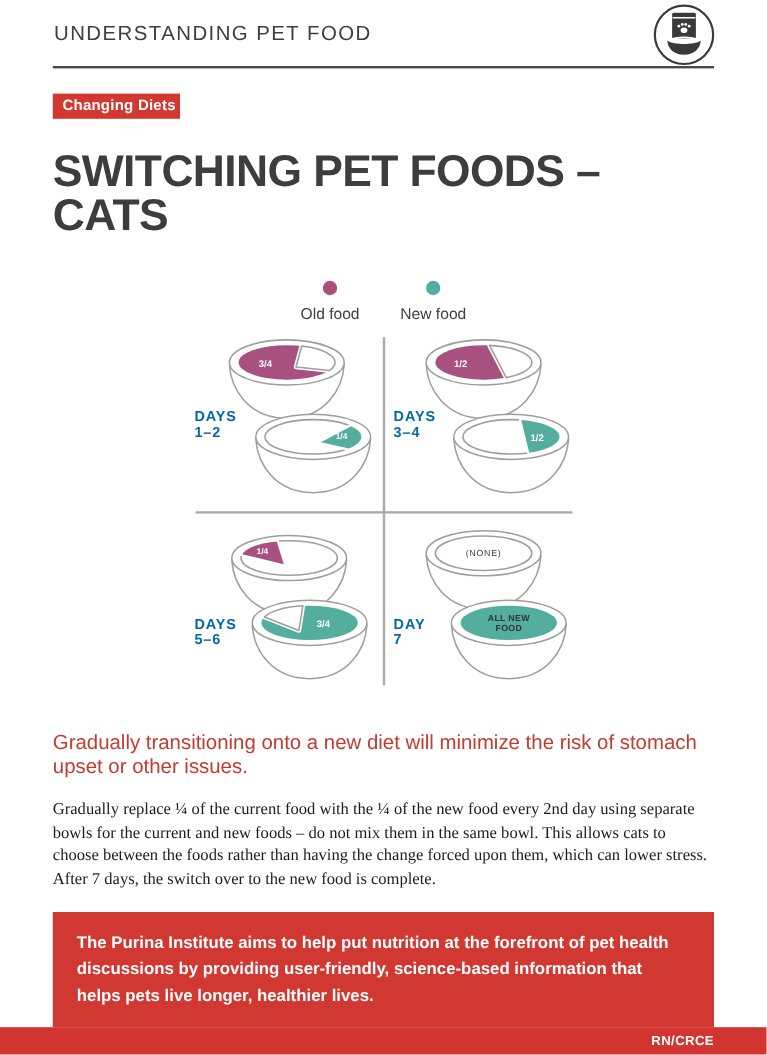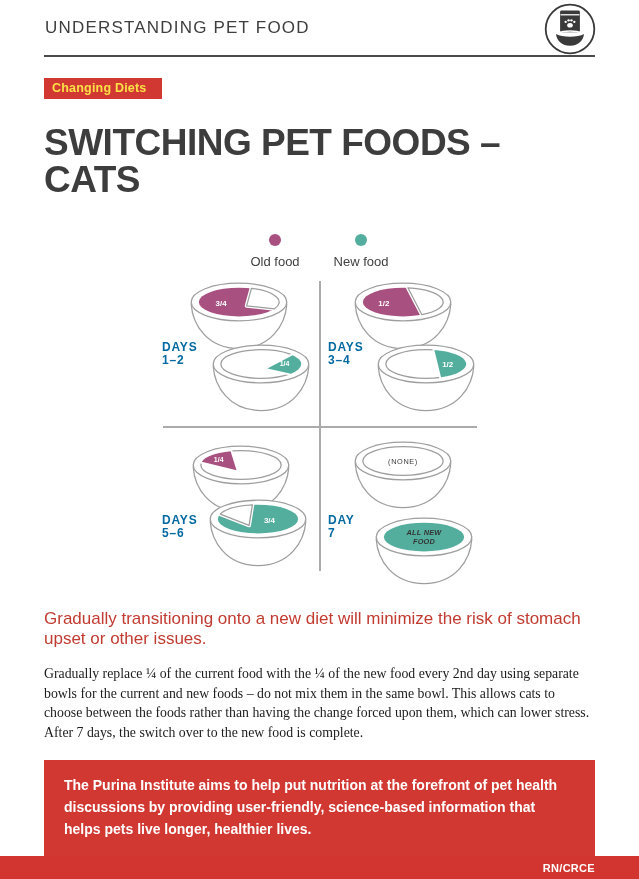--- a/index.html
+++ b/index.html
@@ -9,22 +9,22 @@
     font-family:"Liberation Sans", sans-serif; overflow:hidden;
   }
   
   .header { padding:18px 44px 0 45px; position:relative; }
   .header-title { font-size:17px; font-weight:400; letter-spacing:1.2px; color:#3e3e3e; }
   .header-icon { position:absolute; right:42px; top:2px; width:54px; height:54px; }
   .rule { margin:17px 44px 0 44px; border-top:2px solid #4a4a4a; }
   
   .badge-row { margin:21px 44px 0 44px; }
   .badge {
-    display:inline-block; background:#d23832; color:#fde047; font-size:12.5px;
-    font-weight:700; padding:3px 16px 4px 8px; letter-spacing:0.2px;
+    display:inline-block; background:#d23832; color:#ffffff; font-size:12.5px;
+    font-weight:700; padding:3px 4px 4px 8px; letter-spacing:0.2px;
   }
   .main-title {
     margin:25px 44px 0 44px; font-size:37px; font-weight:800; color:#3d3d3d;
     letter-spacing:-0.5px; line-height:1;
   }
   
   .legend { margin-top:36px; display:flex; justify-content:center; gap:34px; }
   .legend-item { display:flex; align-items:center; gap:8px;flex-direction:column; }
   .legend-dot { width:12px; height:12px; border-radius:50%; }
   .dot-old { background:#a8507f; }
@@ -43,21 +43,21 @@
     position:absolute; font-size:12px; font-weight:700; color:#0369a1;
     letter-spacing:0.8px; line-height:1.1;
   }
   .q0 .day-label, .q2 .day-label { left:2px; }
   .q1 .day-label, .q3 .day-label { left:8px; }
   .q0 .day-label, .q1 .day-label { top:62px; }
   .q2 .day-label, .q3 .day-label { top:86px; }
   .q0 .bowl-top { left:28px; top:2px; }  .q0 .bowl-bottom { left:50px; top:64px; }
   .q1 .bowl-top { left:32px; top:2px; }  .q1 .bowl-bottom { left:55px; top:64px; }
   .q2 .bowl-top { left:30px; top:16px; } .q2 .bowl-bottom { left:47px; top:70px; }
-  .q3 .bowl-top { left:32px; top:12px; } .q3 .bowl-bottom { left:53px; top:88px;font-style:italic; }
+  .q3 .bowl-top { left:32px; top:12px; } .q3 .bowl-bottom { left:53px; top:70px; }
   .frac-text { font-family:"Liberation Sans", sans-serif; font-size:12.5px; font-weight:700; fill:#ffffff; }
   .frac-small { font-size:11px; }
   .note-text { font-family:"Liberation Sans", sans-serif; font-size:11.5px; font-weight:500; fill:#3a3a3a; letter-spacing:1px; }
   .allnew-text { font-family:"Liberation Sans", sans-serif; font-size:11.5px; font-weight:700; fill:#333333; letter-spacing:0.4px; }
   
   .highlight { margin:34px 44px 0 44px; font-size:17px; color:#c23b31; }
   .body-copy { margin:15px 44px 0 44px; font-family:"Liberation Serif", serif; }
   .body-copy p { font-size:13.8px; line-height:1.42; color:#1c1c1c; margin-bottom:9px; }
   .callout {
     margin:18px 44px 0 44px; background:#d23832; color:#fff; font-size:14px;

